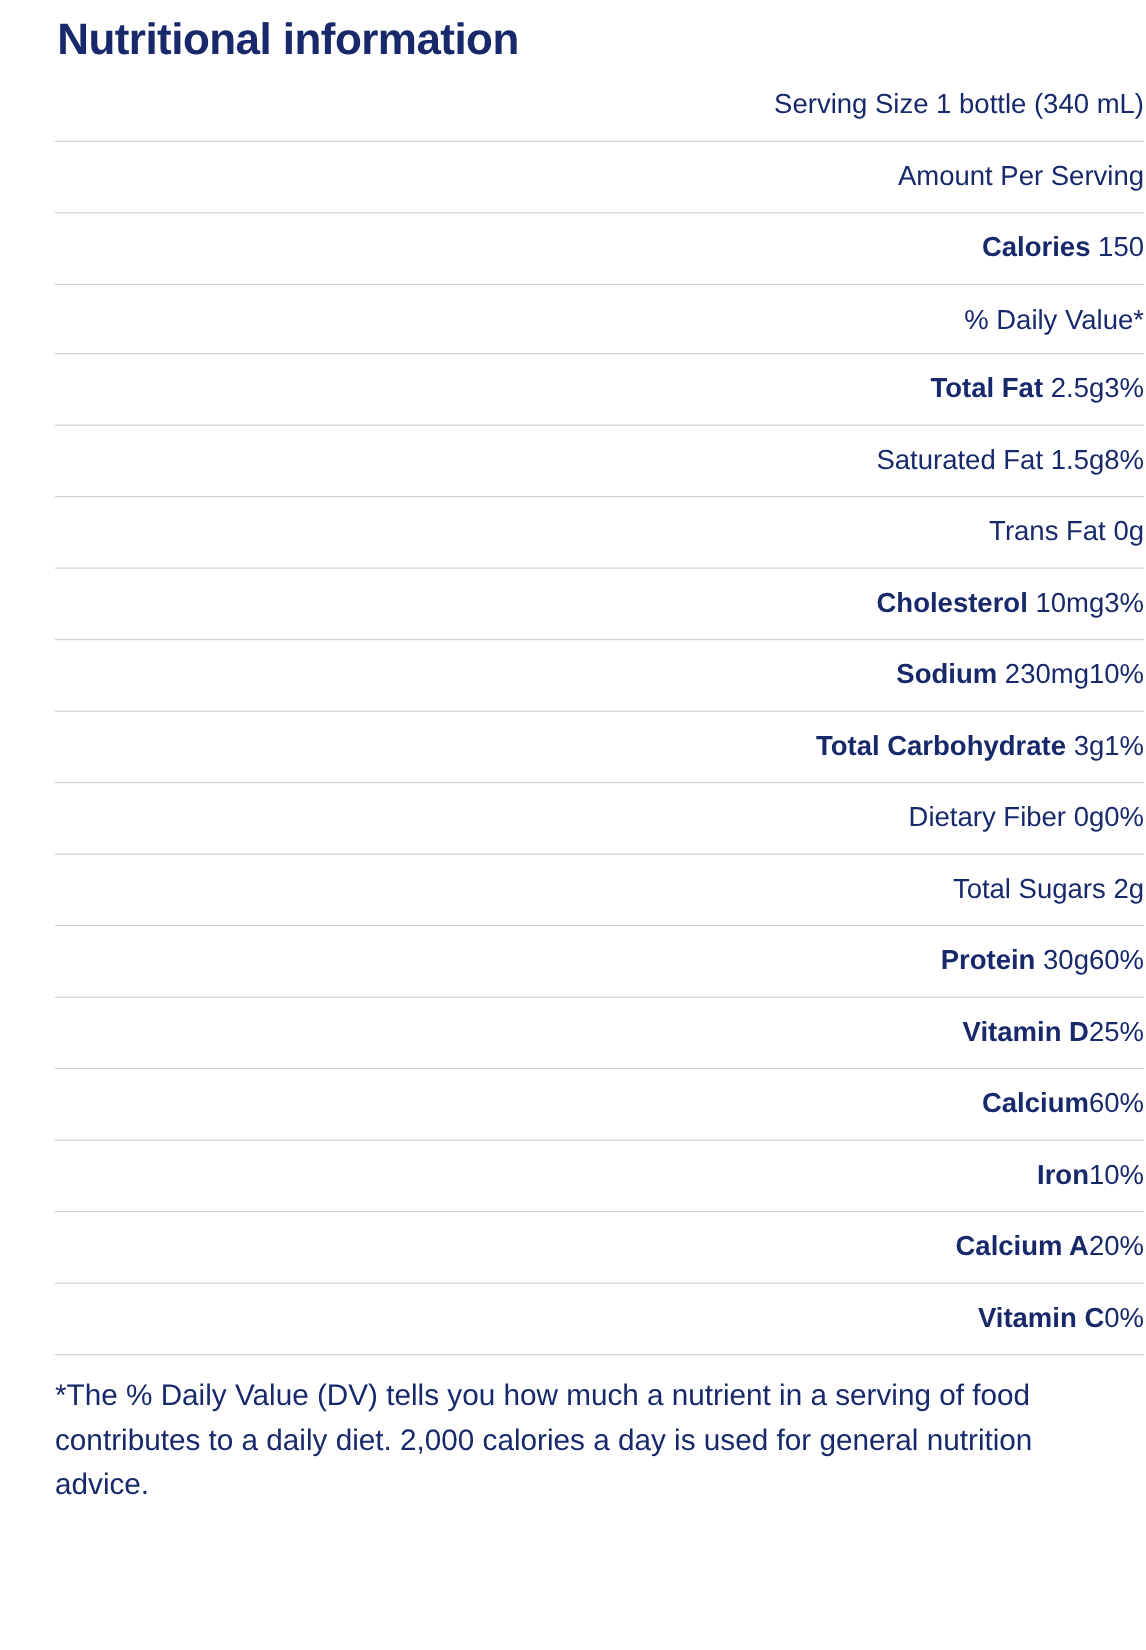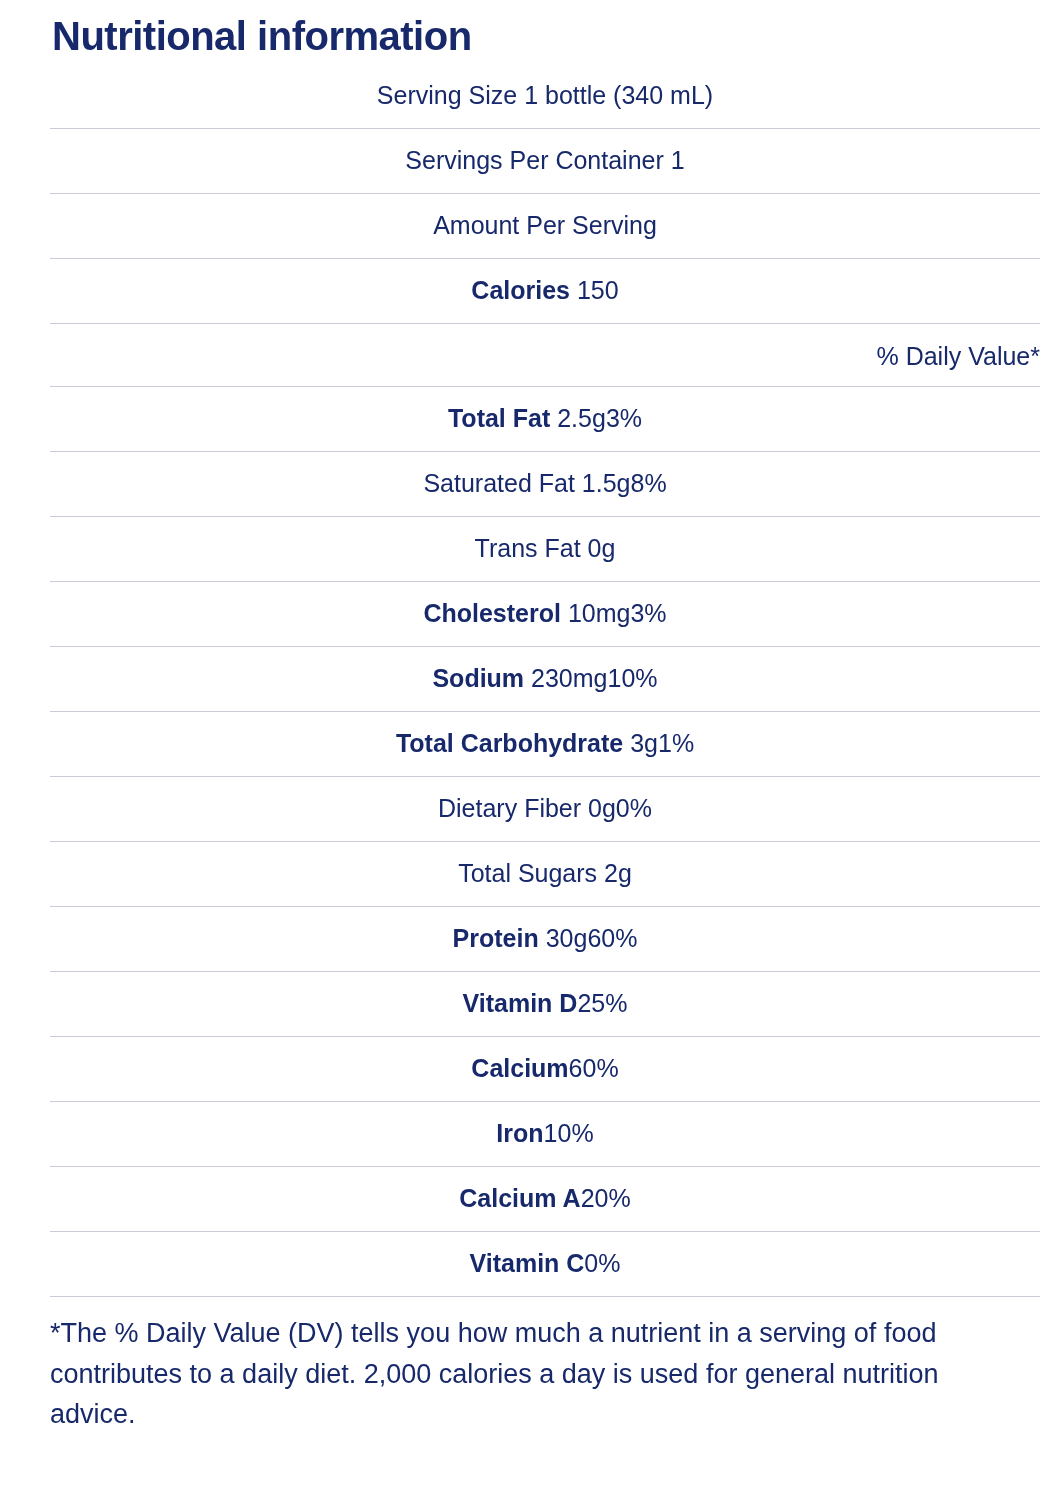--- a/index.html
+++ b/index.html
@@ -27,21 +27,21 @@
     color: #17296b;
     margin: 0 0 22px 2px;
     line-height: 1.1;
   }
   .table {
     width: 100%;
   }
   .row {
     display: flex;
     align-items: baseline;
-    justify-content: center;
+    justify-content: flex-end;
     border-bottom: 1.5px solid #c9ccd8;
     padding: 0 0 16px 0;
     margin: 0 0 16px 0;
     font-size: 25px;
     line-height: 1.22;
     min-height: 32px;
   }
   .row.first {
     padding-top: 0;
   }
@@ -89,23 +89,20 @@
 <div class="panel">
 
   <h1 class="title">Nutritional information</h1>
 
   <div class="table">
 
     <div class="row first">
       <span class="label">Serving Size 1 bottle (340 mL)</span>
     </div>
 
-    <div class="row">
-      <span class="label">Servings Per Container 1</span>
-    </div>
 
     <div class="row">
       <span class="label">Amount Per Serving</span>
     </div>
 
     <div class="row">
       <span class="label">
         <span class="nm">Calories</span>
         <span class="amt">150</span>
       </span>

